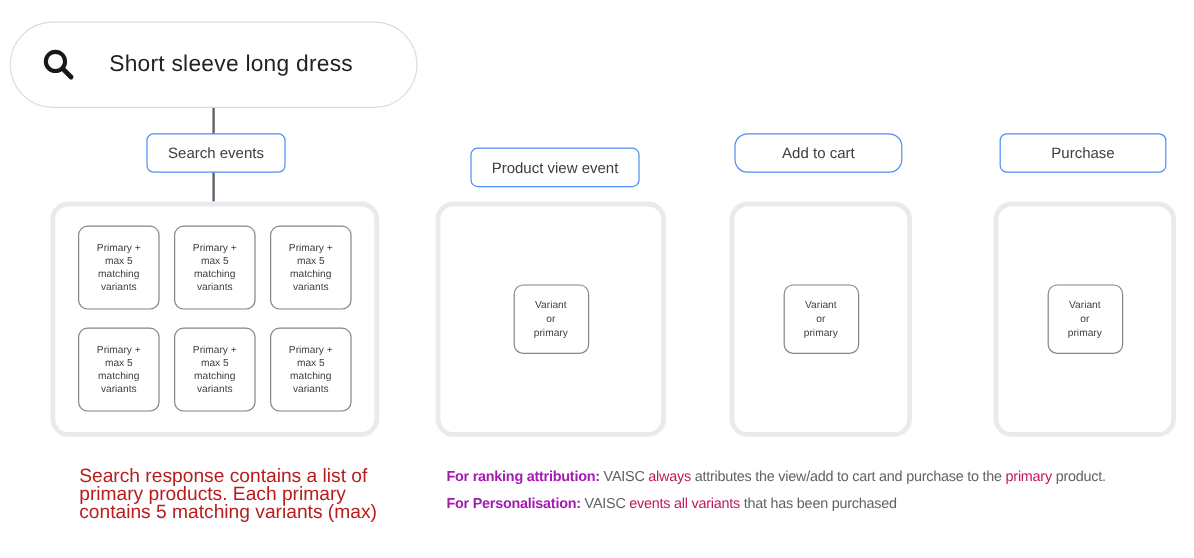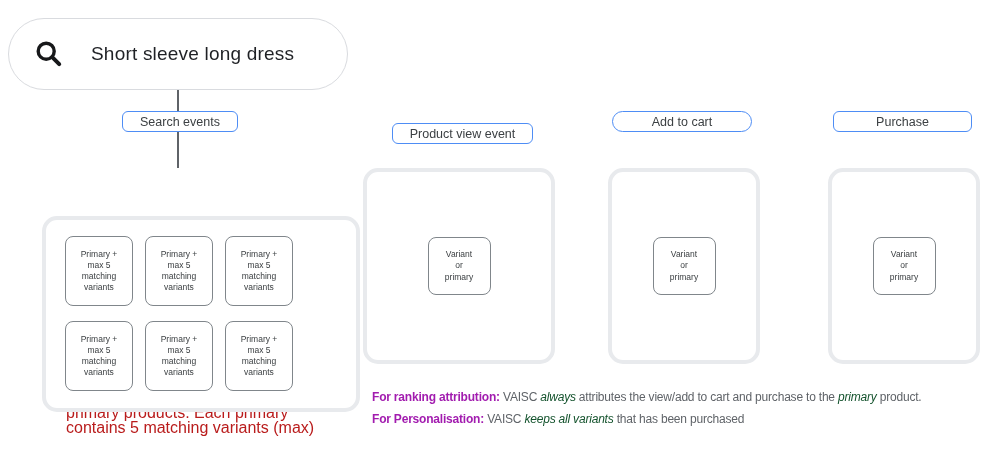--- a/index.html
+++ b/index.html
@@ -21,38 +21,38 @@
     font-size:19px;color:#1f2125;letter-spacing:.2px;white-space:nowrap;
   }
 
   
   .connector{
     left:177px;top:90px;width:2px;height:78px;background:#5f6368;z-index:1;
   }
 
   
   .event-chip{
-    height:21px;border:1.5px solid #4e8df5;border-radius:6px;background:#fff;
+    height:33px;border:1.5px solid #4e8df5;border-radius:6px;background:#fff;
     display:flex;align-items:center;justify-content:center;
     font-size:12.5px;color:#3c4043;box-sizing:border-box;z-index:2;
     white-space:nowrap;
   }
   .chip-search{left:122px;top:111px;width:116px;}
   .chip-view{left:392px;top:111px;width:141px;margin-top:12px;}
   .chip-cart{left:612px;top:111px;width:140px;border-radius:11px;}
   .chip-purchase{left:833px;top:111px;width:139px;text-align:right;}
 
   
   .panel{
     top:168px;height:196px;border:4px solid #e8eaed;border-radius:15px;
     background:#fff;box-sizing:border-box;z-index:2;
   }
-  .panel-search{left:42px;width:318px;
+  .panel-search{left:42px;width:274px;
     display:grid;grid-template-columns:repeat(3,68px);grid-template-rows:70px 70px;
-    column-gap:12px;row-gap:15px;padding:16px 0 0 19px;margin-top:48px;}
+    column-gap:12px;row-gap:15px;padding:16px 0 0 19px;}
   .panel-view{left:363px;width:192px;display:flex;align-items:center;justify-content:center;}
   .panel-cart{left:608px;width:152px;display:flex;align-items:center;justify-content:center;}
   .panel-purchase{left:828px;width:152px;display:flex;align-items:center;justify-content:center;}
 
   
   .mini-box{
     border:1.4px solid #80868b;border-radius:8px;background:#fff;
     display:flex;align-items:center;justify-content:center;text-align:center;
     font-size:8.5px;line-height:1.32;color:#3c4043;box-sizing:border-box;
     white-space:pre-line;
@@ -63,21 +63,21 @@
   
   .note-left{
     left:66px;top:390px;width:320px;font-size:16px;line-height:15px;
     color:#b91c1c;white-space:pre-line;
   }
   .notes-right{
     left:372px;top:390px;display:flex;flex-direction:column;gap:7px;
     font-size:12px;line-height:15px;letter-spacing:-0.2px;color:#5f6368;white-space:nowrap;
   }
   .notes-right .lead{font-weight:bold;color:#a21caf;}
-  .notes-right .red{color:#14532d;font-style:italic;}
+  .notes-right .red{color:#be185d;}
 </style>
 </head>
 <body>
 
 <div class="abs search-pill">
   <span style="display:flex;">
     <svg width="30" height="30" viewBox="0 0 30 30" aria-hidden="true">
       <circle cx="12.2" cy="12.2" r="8" fill="none" stroke="#17181a" stroke-width="3.4"></circle>
       <line x1="18.2" y1="18.2" x2="25.2" y2="25.2" stroke="#17181a" stroke-width="4" stroke-linecap="round"></line>
     </svg>
@@ -147,15 +147,15 @@
 
 <div class="abs note-left">Search response contains a list of
 primary products. Each primary
 contains 5 matching variants (max)</div>
 
 <div class="abs notes-right">
   <div>
     <span class="lead">For ranking attribution:</span><span> VAISC </span><span class="red">always</span><span> attributes the view/add to cart and purchase to the </span><span class="red">primary</span><span> product.</span>
   </div>
   <div>
-    <span class="lead">For Personalisation:</span><span> VAISC </span><span class="red">keeps all variants</span><span> that has been purchased</span>
+    <span class="lead">For Personalisation:</span><span> VAISC </span><span class="red">events all variants</span><span> that has been purchased</span>
   </div>
 </div>
 
 </body></html>

